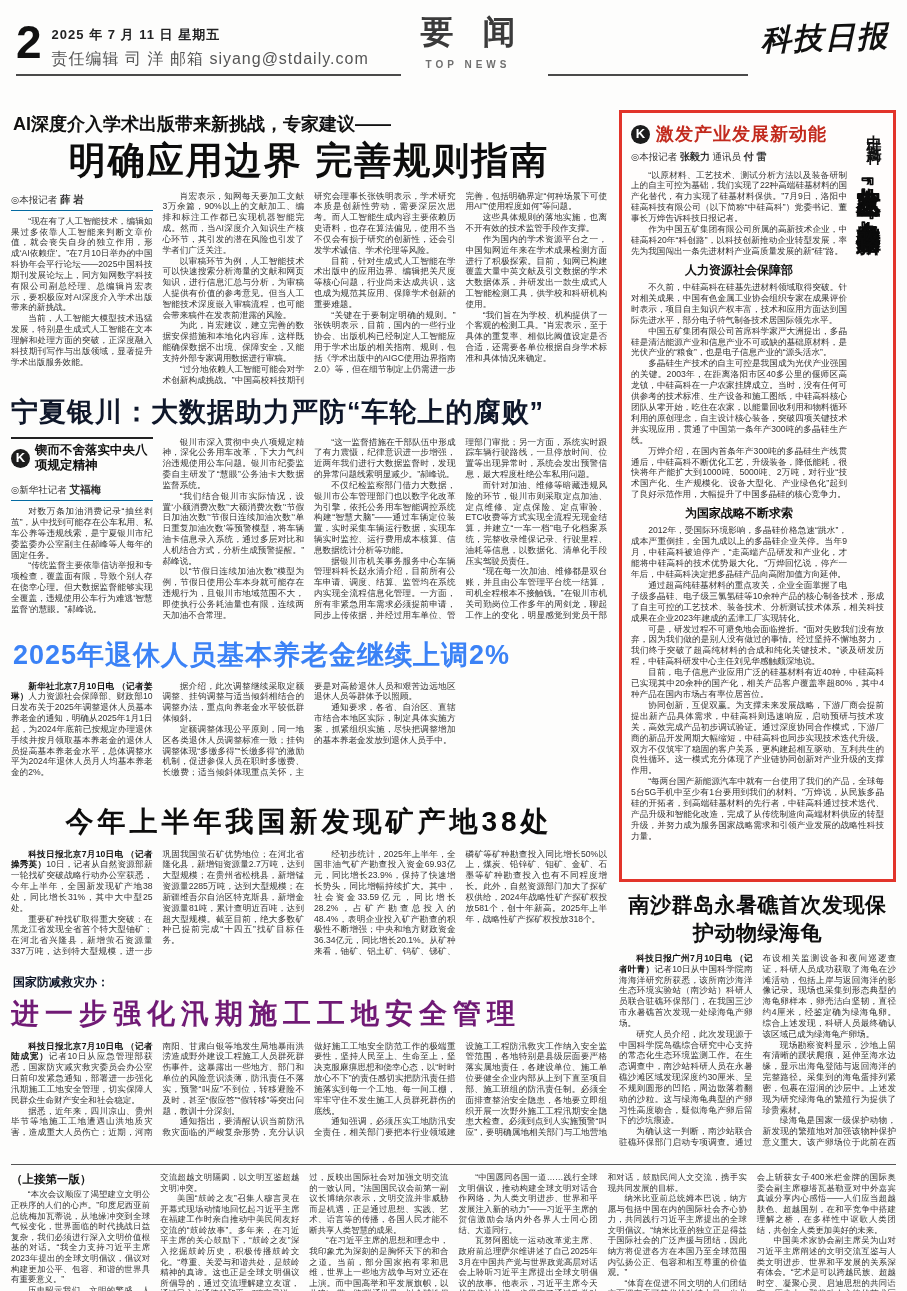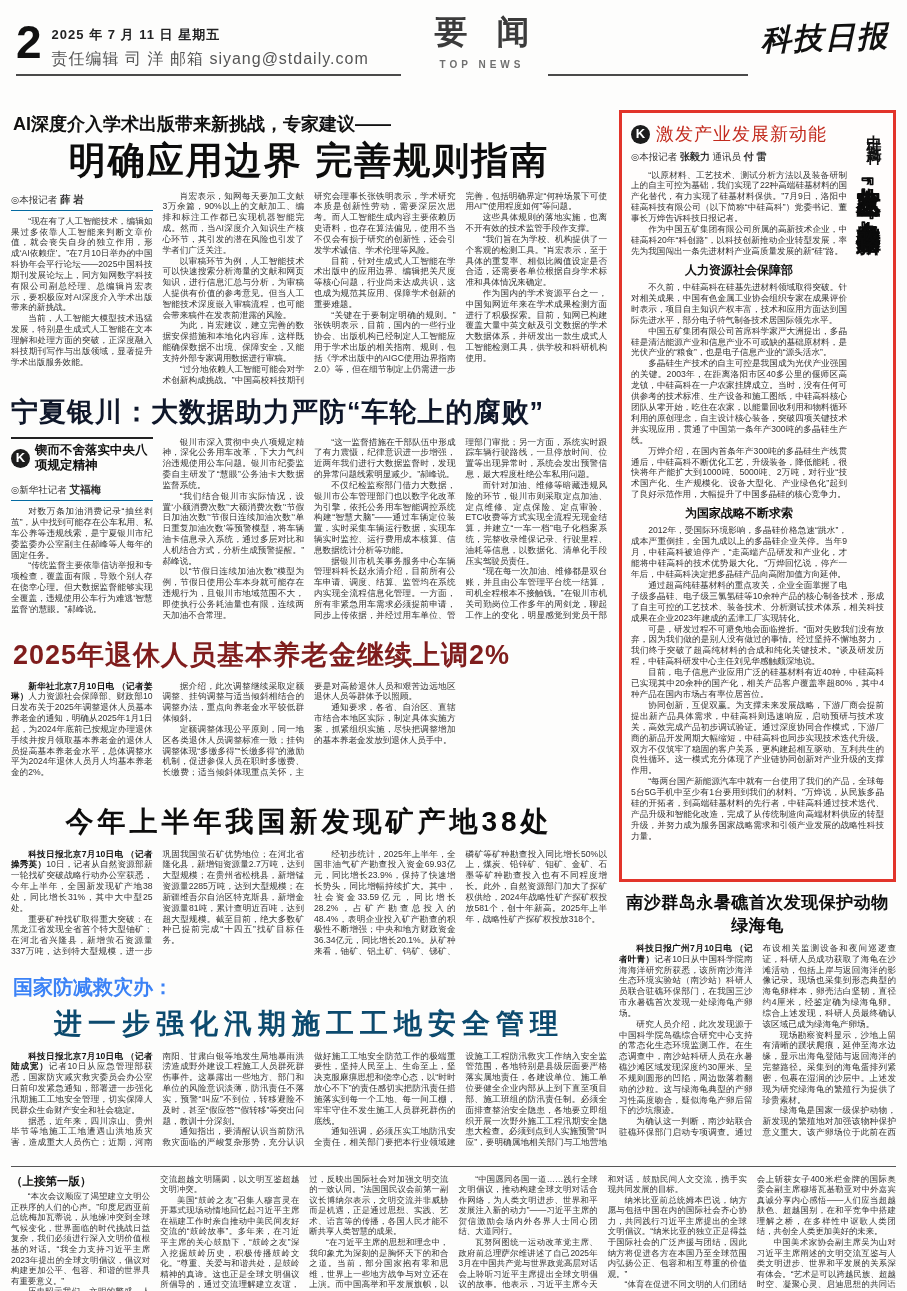--- a/index.html
+++ b/index.html
@@ -7,21 +7,21 @@
          font-family:"Liberation Sans","DejaVu Sans",sans-serif;position:relative;box-sizing:border-box;}
   
   .hdr{position:relative;height:90px;padding:14px 14px 0 14px;box-sizing:border-box;}
   .hdr-left{position:absolute;left:16px;top:22px;display:flex;gap:10px;align-items:flex-start;}
   .pagenum{font-size:46px;font-weight:bold;line-height:.9;color:#111;}
   .pubinfo{padding-top:4px;}
   .pubdate{font-size:13px;font-weight:bold;color:#222;letter-spacing:1px;}
   .editline{font-size:16px;color:#555;margin-top:5px;letter-spacing:1px;}
   .rule-left{position:absolute;left:16px;top:74px;width:385px;height:2px;background:#4a4a4a;}
   .rule-right{position:absolute;left:548px;top:74px;width:200px;height:2px;background:#4a4a4a;}
-  .section{position:absolute;left:412px;top:10px;width:140px;text-align:center;}
+  .section{position:absolute;left:398px;top:10px;width:140px;text-align:center;}
   .section-cn{font-size:33px;font-weight:bold;color:#3b3b3b;letter-spacing:10px;text-indent:10px;}
   .section-en{font-size:10px;font-weight:bold;color:#6f6f6f;letter-spacing:4px;margin-top:4px;}
   .masthead{position:absolute;right:18px;top:18px;font-family:"DejaVu Serif","Liberation Serif",serif;
             font-style:italic;font-weight:bold;font-size:30px;color:#111;transform:rotate(-2deg);letter-spacing:2px;}
   
   .main{display:grid;grid-template-columns:596px 277px;gap:12px;margin:20px 11px 0 11px;}
   .para{margin:0;text-indent:2em;text-align:justify;}
   .body-txt{font-size:8.6px;line-height:1.26;color:#333;}
   .cols4{column-count:4;column-gap:10px;column-fill:auto;overflow:hidden;}
   .cols2{column-count:2;column-gap:10px;column-fill:auto;overflow:hidden;}
@@ -30,38 +30,38 @@
   .art{margin-bottom:7px;}
   .kicker-ai{font-size:18px;font-weight:bold;color:#111;margin:2px 0 4px 2px;}
   .head-ai{font-size:37px;font-weight:bold;color:#0d0d0d;text-align:center;letter-spacing:2px;margin:0 0 8px 0;line-height:1.15;}
   .byline{font-size:9.5px;color:#333;padding:2px 0 4px 0;border-bottom:1px solid #0369a1;margin-bottom:5px;}
   .byline b{font-size:10.5px;}
   .head-yc{font-size:27px;font-weight:bold;color:#0f172a;margin:6px 0 7px 0;letter-spacing:1px;}
   .kickbox{display:flex;align-items:center;gap:5px;font-size:12.5px;font-weight:bold;color:#111;
            border-top:2px solid #222;padding:4px 0;margin-bottom:3px;}
   .klogo{width:19px;height:19px;border-radius:50%;background:#1c1c1c;color:#fff;font-weight:bold;
          font-size:13px;display:inline-flex;align-items:center;justify-content:center;flex:0 0 auto;}
-  .head-pen{font-size:27px;font-weight:bold;color:#7f1d1d;text-align:left;letter-spacing:1px;margin:8px 0 8px 2px;}
+  .head-pen{font-size:27px;font-weight:bold;color:#3b82f6;text-align:left;letter-spacing:1px;margin:8px 0 8px 2px;}
   .head-min{font-size:28px;font-weight:bold;color:#0d0d0d;text-align:center;letter-spacing:4px;margin:8px 0 8px 0;}
-  .kicker-fl{font-size:20px;font-weight:bold;color:#3b82f6;margin:4px 0 4px 2px;}
-  .head-fl{font-size:28px;font-weight:bold;color:#0c4a6e;text-align:center;letter-spacing:6px;margin:2px 0 8px 0;}
+  .kicker-fl{font-size:12px;font-weight:bold;color:#0f172a;margin:4px 0 4px 2px;}
+  .head-fl{font-size:28px;font-weight:bold;color:#701a75;text-align:left;letter-spacing:6px;margin:2px 0 8px 0;}
   
   .redbox{border:3px solid #e2342a;background:#fffdfc;padding:8px 9px;box-sizing:border-box;height:772px;
           overflow:hidden;margin-bottom:9px;}
   .v-head{float:right;writing-mode:vertical-rl;height:452px;margin:0 0 6px 7px;display:flex;align-items:flex-start;}
   .v-small{font-size:15px;font-weight:bold;color:#111;letter-spacing:5px;margin-bottom:4px;}
   .v-big{font-size:25px;font-weight:bold;color:#0b0b0b;letter-spacing:1px;line-height:1.2;}
   .rb-titlerow{display:flex;align-items:center;gap:6px;margin:2px 0 5px 0;}
-  .rb-title{font-size:18px;font-weight:normal;color:#c22a1d;letter-spacing:1px;}
+  .rb-title{font-size:18px;font-weight:bold;color:#c22a1d;letter-spacing:1px;}
   .rb-byline{font-size:9.5px;color:#333;margin-bottom:6px;}
   .rb-byline b{font-size:10px;}
   .rb-sub{font-size:12px;font-weight:bold;color:#111;text-align:center;margin:6px 0 4px 0;}
   .rb-body{font-size:8.6px;line-height:1.27;color:#333;}
   
-  .head-tt{font-size:17px;font-weight:bold;color:#0d0d0d;letter-spacing:.5px;margin:2px 0 6px 0;text-align:center;}
+  .head-tt{font-size:21px;font-weight:bold;color:#0d0d0d;letter-spacing:.5px;margin:2px 0 6px 0;text-align:center;}
   
   .strip{margin:6px 11px 0 11px;border-top:1px solid #555;padding-top:7px;}
   .strip-cols{column-count:6;column-gap:10px;column-fill:auto;height:168px;overflow:hidden;
               font-size:8.4px;line-height:1.26;color:#333;}
   .jump{font-size:11.5px;font-weight:bold;color:#111;margin:0 0 3px 0;}
 </style>
 </head>
 <body>
 
 <div class="sheet">
@@ -97,22 +97,22 @@
           <div>
               <p class="para">“现在有了人工智能技术，编辑如果过多依靠人工智能来判断文章价值，就会丧失自身的独立作用，形成‘AI依赖症’。”在7月10日举办的中国科协年会平行论坛——2025中国科技期刊发展论坛上，同方知网数字科技有限公司副总经理、总编辑肖宏表示，要积极应对AI深度介入学术出版带来的新挑战。</p>
               <p class="para">当前，人工智能大模型技术迅猛发展，特别是生成式人工智能在文本理解和处理方面的突破，正深度融入科技期刊写作与出版领域，显著提升学术出版服务效能。</p>
               <p class="para">肖宏表示，知网每天要加工文献3万余篇，90%以上的文献加工、编排和标注工作都已实现机器智能完成。然而，当AI深度介入知识生产核心环节，其引发的潜在风险也引发了学者们广泛关注。</p>
               <p class="para">以审稿环节为例，人工智能技术可以快速搜索分析海量的文献和网页知识，进行信息汇总与分析，为审稿人提供有价值的参考意见。但当人工智能技术深度嵌入审稿流程，也可能会带来稿件在发表前泄露的风险。</p>
               <p class="para">为此，肖宏建议，建立完善的数据安保措施和本地化内容库，这样既能确保数据不出境、保障安全，又能支持外部专家调用数据进行审稿。</p>
               <p class="para">“过分地依赖人工智能可能会对学术创新构成挑战。”中国高校科技期刊研究会理事长张铁明表示，学术研究本质是创新性劳动，需要深层次思考。而人工智能生成内容主要依赖历史语料，也存在算法偏见，使用不当不仅会有损于研究的创新性，还会引发学术诚信、学术伦理等风险。</p>
               <p class="para">目前，针对生成式人工智能在学术出版中的应用边界、编辑把关尺度等核心问题，行业尚未达成共识，这也成为规范其应用、保障学术创新的重要难题。</p>
               <p class="para">“关键在于要制定明确的规则。”张铁明表示，目前，国内的一些行业协会、出版机构已经制定人工智能应用于学术出版的相关指南、规则，包括《学术出版中的AIGC使用边界指南2.0》等，但在细节制定上仍需进一步完善，包括明确界定“何种场景下可使用AI”“使用程度如何”等问题。</p>
               <p class="para">这些具体规则的落地实施，也离不开有效的技术监管手段作支撑。</p>
+              <p class="para">作为国内的学术资源平台之一，中国知网近年来在学术成果检测方面进行了积极探索。目前，知网已构建覆盖大量中英文献及引文数据的学术大数据体系，并研发出一款生成式人工智能检测工具，供学校和科研机构使用。</p>
               <p class="para">“我们旨在为学校、机构提供了一个客观的检测工具。”肖宏表示，至于具体的重复率、相似比阈值设定是否合适，还需要各单位根据自身学术标准和具体情况来确定。</p>
-              <p class="para">作为国内的学术资源平台之一，中国知网近年来在学术成果检测方面进行了积极探索。目前，知网已构建覆盖大量中英文献及引文数据的学术大数据体系，并研发出一款生成式人工智能检测工具，供学校和科研机构使用。</p>
             </div>
         </div>
       </div>
 
       <div class="art">
         <div class="head-yc">宁夏银川：大数据助力严防“车轮上的腐败”</div>
         <div class="cols4 body-txt" style="height:192px">
           <div class="kickbox">
             <span class="klogo">K</span>
             <span>锲而不舍落实中央八项规定精神</span>

